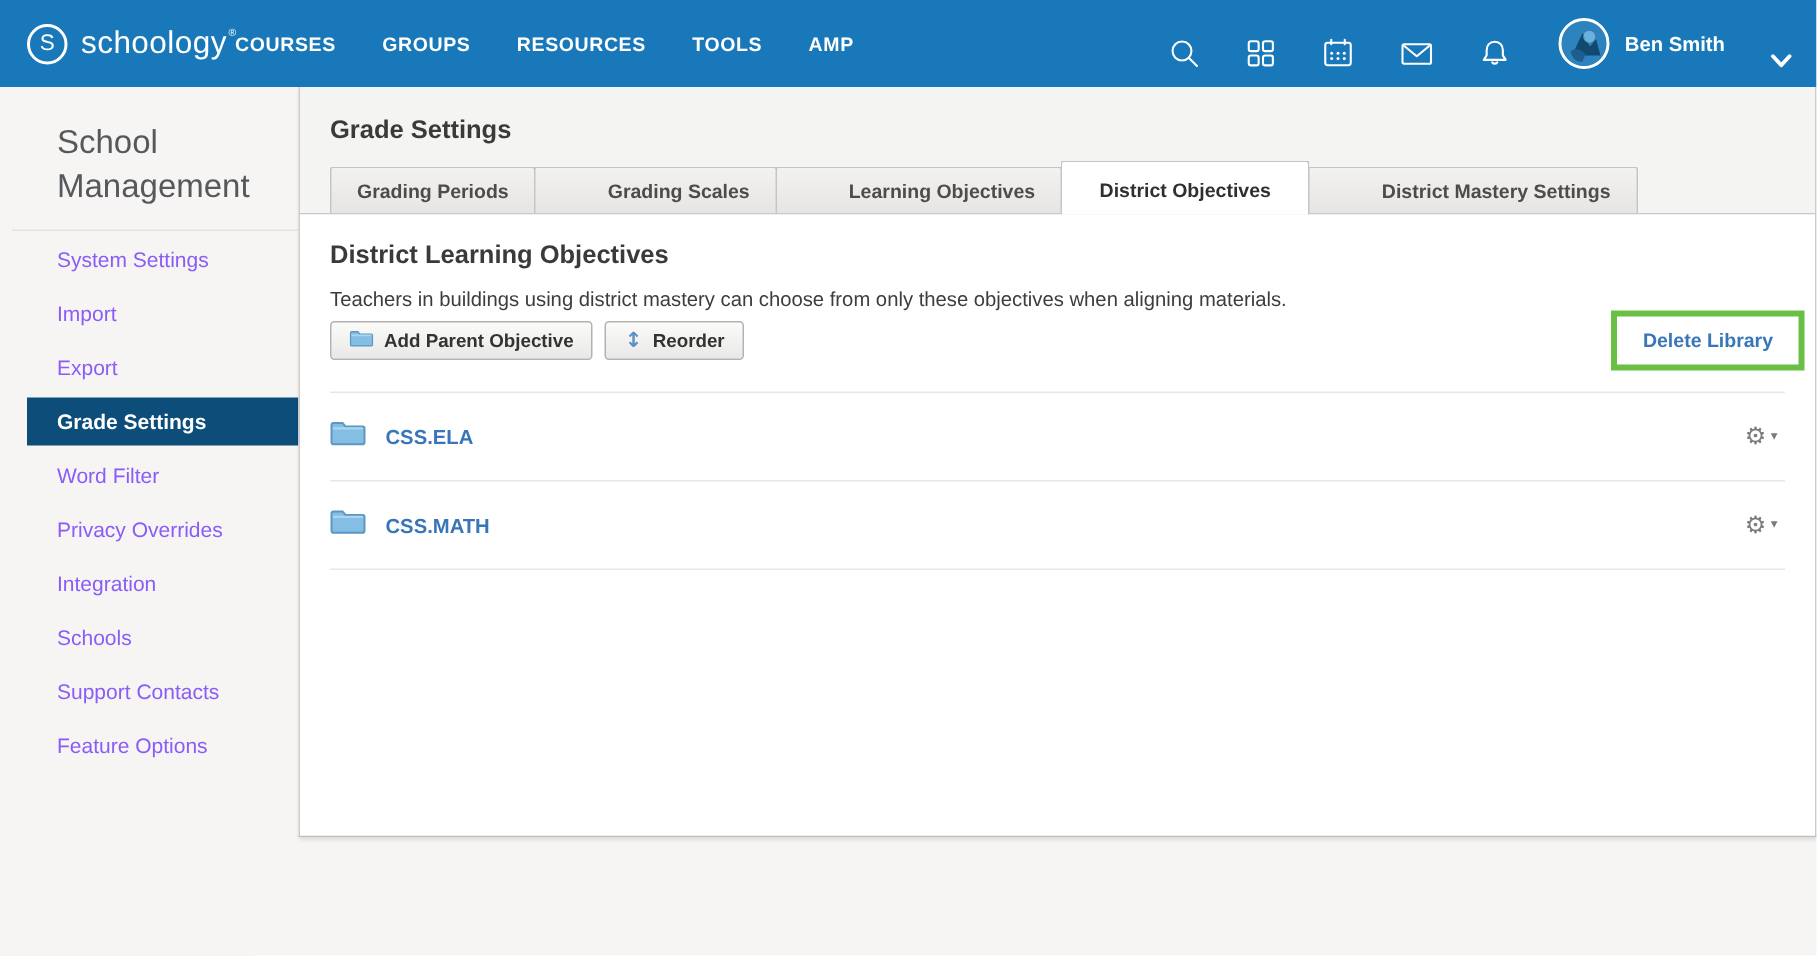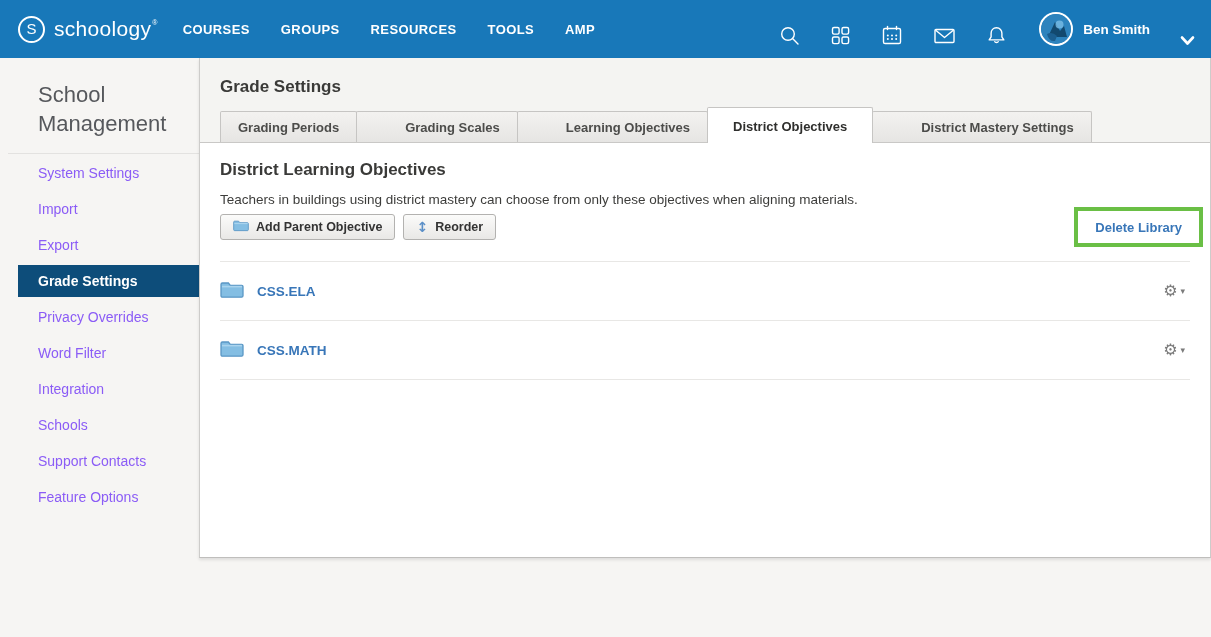--- a/index.html
+++ b/index.html
@@ -17,21 +17,21 @@
     padding:0 16px 0 18px; color:#fff;
   }
   .logo { display:flex; align-items:center; gap:9px; cursor:pointer; }
   .logo-circle {
     width:27px; height:27px; border:2px solid #fff; border-radius:50%;
     display:flex; align-items:center; justify-content:center;
     font-size:15px; line-height:1; padding-bottom:1px;
   }
   .logo-text { font-size:21px; font-weight:400; letter-spacing:.3px; position:relative; }
   .logo-reg { font-size:7px; vertical-align:top; position:relative; top:2px; left:1px; }
-  .nav-links { display:flex; gap:31px; margin-left:26px; }
+  .nav-links { display:flex; gap:31px; }
   .nav-link { color:#fff; font-size:13px; font-weight:bold; letter-spacing:.4px; cursor:pointer; }
   .nav-right { margin-left:auto; display:flex; align-items:flex-end; gap:30px; }
   .nav-icon { cursor:pointer; display:flex; }
   .nav-icon svg { display:block; stroke:#fff; fill:none; stroke-width:1.4; stroke-linecap:round; stroke-linejoin:round; }
   .user { display:flex; align-items:center; gap:10px; margin-left:2px; cursor:pointer; }
   .avatar { width:34px; height:34px; border-radius:50%; border:2px solid #fff; overflow:hidden; background:#2d83bd; flex-shrink:0; }
   .user-name { font-size:13.5px; font-weight:bold; color:#fff; }
   .chevron svg { display:block; stroke:#fff; fill:none; stroke-width:2.6; stroke-linecap:round; stroke-linejoin:round; }
 
   
@@ -174,22 +174,22 @@
 
   <aside class="sidebar">
     <div class="sidebar-title">School Management</div>
     <div class="sidebar-divider"></div>
     <nav class="sidebar-nav">
       <ul>
         <li class="sidebar-item">System Settings</li>
         <li class="sidebar-item">Import</li>
         <li class="sidebar-item">Export</li>
         <li class="sidebar-item active">Grade Settings</li>
+        <li class="sidebar-item">Word Filter</li>
         <li class="sidebar-item">Privacy Overrides</li>
-        <li class="sidebar-item">Word Filter</li>
         <li class="sidebar-item">Integration</li>
         <li class="sidebar-item">Schools</li>
         <li class="sidebar-item">Support Contacts</li>
         <li class="sidebar-item">Feature Options</li>
       </ul>
     </nav>
   </aside>
 
   <section class="content-col">
     <div class="content-header">

